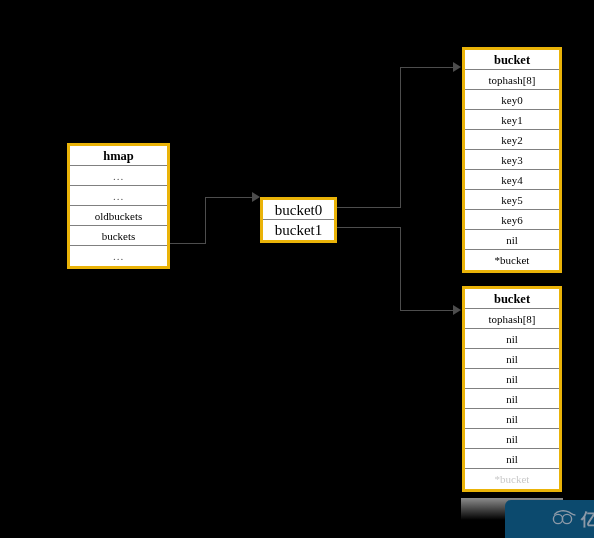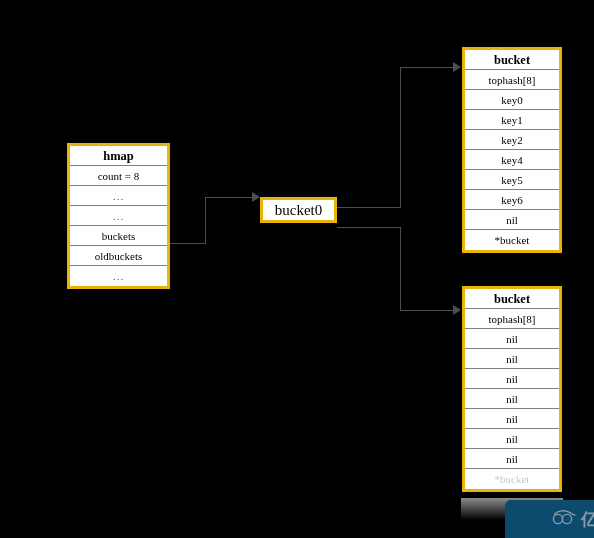--- a/index.html
+++ b/index.html
@@ -160,38 +160,39 @@
   <div class="line hline" style="left:400px; top:67px; width:54px;"></div>
   <div class="arrow" style="left:453px; top:62px;"></div>
 
   <div class="line hline" style="left:337px; top:227px; width:64px;"></div>
   <div class="line vline" style="left:400px; top:227px; height:84px;"></div>
   <div class="line hline" style="left:400px; top:310px; width:54px;"></div>
   <div class="arrow" style="left:453px; top:305px;"></div>
 
   <div class="box" id="hmap">
     <div class="row header">hmap</div>
-    <div class="row">count = 8</div>
     <div class="row ellipsis">...</div>
     <div class="row ellipsis">...</div>
+    <div class="row">oldbuckets</div>
     <div class="row">buckets</div>
-    <div class="row">oldbuckets</div>
     <div class="row ellipsis">...</div>
   </div>
 
   <div class="box" id="bucketptrs">
     <div class="row">bucket0</div>
+    <div class="row">bucket1</div>
   </div>
 
   <div class="box" id="bucket-top">
     <div class="row header">bucket</div>
     <div class="row">tophash[8]</div>
     <div class="row">key0</div>
     <div class="row">key1</div>
     <div class="row">key2</div>
+    <div class="row">key3</div>
     <div class="row">key4</div>
     <div class="row">key5</div>
     <div class="row">key6</div>
     <div class="row">nil</div>
     <div class="row">*bucket</div>
   </div>
 
   <div class="box" id="bucket-bottom">
     <div class="row header">bucket</div>
     <div class="row">tophash[8]</div>

